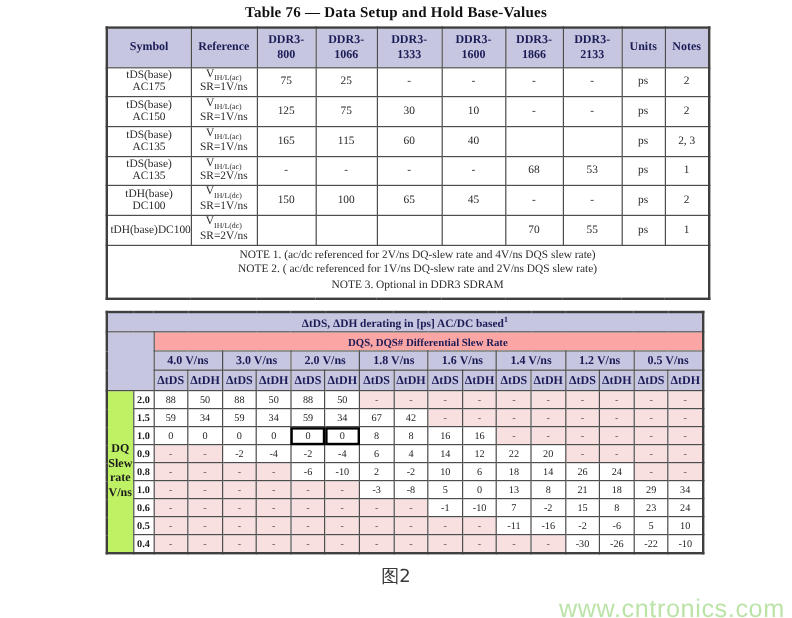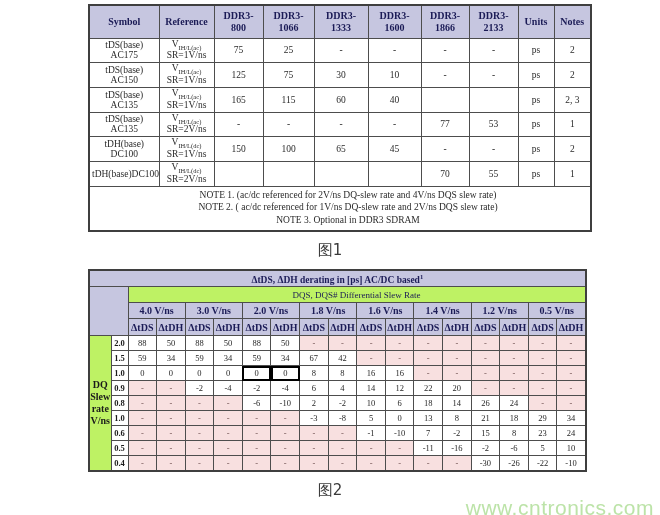--- a/index.html
+++ b/index.html
@@ -17,40 +17,41 @@
   .t1-sym { font-size:9.5px; }
   .t1-ref { font-size:8.5px; line-height:1.05; }
   .t1-ref sub { font-size:6.5px; }
   .t1-notes { text-align:left; padding:2px 2px 3px 18px !important; font-size:9.5px; line-height:1.35; color:#2a2a2a; }
   .t1-note-line { white-space:nowrap; }
   .fig-caption { text-align:center; font-size:15px; color:#3a3a3a; margin-top:9px; font-family:"DejaVu Sans", sans-serif; }
   #table2 { width:497px; margin:9px 0 0 88px; border:2px solid #3f3f3f; }
   #table2 th, #table2 td { border:1px solid #4d4d4d; text-align:center; vertical-align:middle; padding:0; overflow:hidden; }
   .t2-title { background:#c6c6e0; color:#1b1b56; font-size:9.5px; font-weight:bold; height:17px; }
   .t2-title sup { font-size:6.5px; }
-  .t2-group { background:#bef264; color:#1b1b56; font-size:9px; font-weight:normal; height:16px; }
+  .t2-group { background:#fca5a5; color:#1b1b56; font-size:9px; font-weight:bold; height:16px; }
   .t2-corner { background:#c6c6e0; }
   .t2-h { background:#c6c6e0; color:#1b1b56; font-weight:bold; font-size:10px; }
   .t2-slew { height:16px; }
   .t2-sub { height:17px; }
   .t2-axis { font-weight:bold; font-size:10px; white-space:pre-line; line-height:1.2; background:#bef264; color:#1b1b1b; }
   .t2-label { font-weight:bold; font-size:8.5px; color:#1b1b1b; }
   #t2-tbody td { height:15px; }
   .t2-val { font-size:8.5px; color:#262626; }
   .ns { background:#f8e0e0; color:#6e5050; }
   .hl { outline:2.5px solid #000; outline-offset:-2.5px; }
   .t2-note { margin:3px 0 0 107px; font-size:9.5px; color:#2a2a2a; }
   .watermark { position:absolute; right:6px; top:496px; font-family:"Liberation Sans", sans-serif; font-size:21px; color:#bce3a8; letter-spacing:.5px; }
   col.c-axis { width:22px; } col.c-label { width:17px; } col.c-val { width:28.6px; }
 </style>
 </head>
 <body>
 
 <div>
 
+  <div class="t1-title">Table 76 — Data Setup and Hold Base-Values</div>
 
   <table id="table1">
     <colgroup>
       <col style="width:70px">
         <col style="width:55px">
         <col style="width:49px">
         <col style="width:51px">
       <col style="width:54px">
         <col style="width:53px">
         <col style="width:48px">
@@ -115,21 +116,21 @@
           <td class="t1-val">ps</td>
           <td class="t1-val">2, 3</td>
         </tr>
         <tr>
           <td class="t1-sym">tDS(base) AC135</td>
           <td class="t1-ref"><span>V</span><sub>IH/L(ac)</sub><br><span>SR=2V/ns</span></td>
           <td class="t1-val">-</td>
           <td class="t1-val">-</td>
           <td class="t1-val">-</td>
           <td class="t1-val">-</td>
-          <td class="t1-val">77</td>
+          <td class="t1-val">68</td>
           <td class="t1-val">53</td>
           <td class="t1-val">ps</td>
           <td class="t1-val">1</td>
         </tr>
         <tr>
           <td class="t1-sym">tDH(base) DC100</td>
           <td class="t1-ref"><span>V</span><sub>IH/L(dc)</sub><br><span>SR=1V/ns</span></td>
           <td class="t1-val">150</td>
           <td class="t1-val">100</td>
           <td class="t1-val">65</td>
@@ -156,21 +157,20 @@
       <tr>
         <td class="t1-notes" colspan="10" id="t1-notes">
             <div class="t1-note-line">NOTE 1. (ac/dc referenced for 2V/ns DQ-slew rate and 4V/ns DQS slew rate)</div>
             <div class="t1-note-line">NOTE 2. ( ac/dc referenced for 1V/ns DQ-slew rate and 2V/ns DQS slew rate)</div>
             <div class="t1-note-line">NOTE 3. Optional in DDR3 SDRAM</div>
           </td>
       </tr>
     </tbody>
   </table>
 
-  <div class="fig-caption">图1</div>
 
   <table id="table2">
     <colgroup id="t2-colgroup">
       <col class="c-axis">
         <col class="c-label">
       <col class="c-val">
         <col class="c-val">
         <col class="c-val">
         <col class="c-val">
       <col class="c-val">

